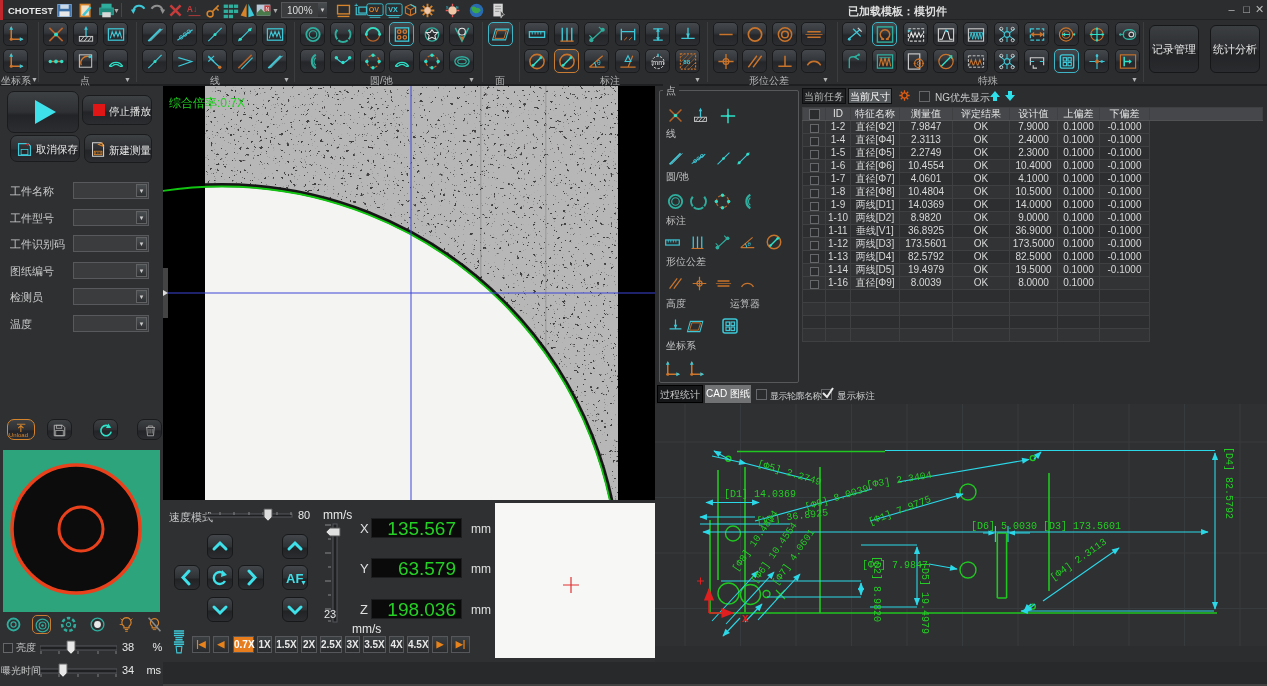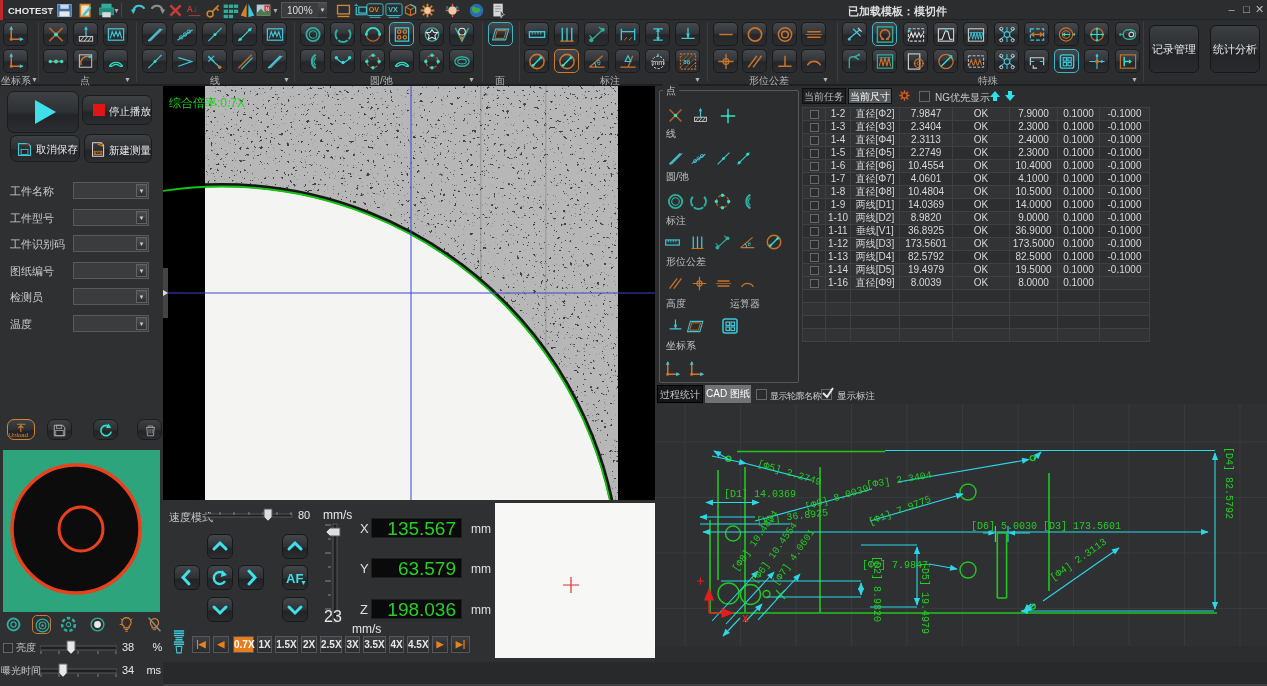--- a/index.html
+++ b/index.html
@@ -1108,21 +1108,21 @@
         <text x="17" y="19" font-size="7" fill="#3ee0ea">▼</text>
       </svg></div>
 <div class="padbtn" style="left:119.3px;top:96.7px"><svg width="24" height="23" viewBox="0 0 24 23">
         <path d="M6 9 L12 15 L18 9" stroke="#3ee0ea" stroke-width="3" fill="none" stroke-linecap="round"></path>
       </svg></div>
 <svg style="position:absolute;left:158px;top:22px" width="26" height="104">
       <rect x="12" y="2" width="4" height="98" fill="#1e2022" stroke="#55575a"></rect>
       <path d="M4 3 h6 M7 17 h3 M4 31 h6 M7 45 h3 M4 59 h6 M7 73 h3 M4 87 h6 M7 99 h3" stroke="#888"></path>
       <path d="M9 6 h10 v8 h-10 l-4 -4 Z" fill="#e0e0e0" stroke="#555"></path>
     </svg>
-<div style="position:absolute;left:161px;top:108px;font-size:16px;color:#e8e8e8">23</div>
+<div style="position:absolute;left:161px;top:108px;font-size:11px;color:#e8e8e8">23</div>
 <div style="position:absolute;left:189px;top:122px;font-size:12px;color:#e8e8e8">mm/s</div>
 <div class="coordlab" style="top:20.8px">X</div>
 <div class="coordbox" style="top:17.8px">
       <span class="cval">135.567</span>
     </div>
 <div class="mmlab" style="top:21.8px">mm</div>
 <div class="coordlab" style="top:61.4px">Y</div>
 <div class="coordbox" style="top:58.4px">
       <span class="cval">63.579</span>
     </div>
@@ -1256,37 +1256,38 @@
           <col style="width:25px">
           <col style="width:49px">
           <col style="width:53px">
           <col style="width:57px">
           <col style="width:48px">
           <col style="width:42px">
           <col style="width:50px">
           <col style="width:113px">
         </colgroup>
 <tbody>
+          <tr>
+            <th><span class="cb" style="width:11px;height:11px"></span></th>
+            <th>ID</th>
+            <th>特征名称</th>
+            <th>测量值</th>
+            <th>评定结果</th>
+            <th>设计值</th>
+            <th>上偏差</th>
+            <th>下偏差</th>
+            <th></th>
+          </tr>
 <tr class="even">
             <td><span class="cb"></span></td>
             <td>1-2</td>
             <td class="gtxt">直径[Φ2]</td>
             <td class="gtxt">7.9847</td>
             <td class="gtxt">OK</td>
             <td>7.9000</td>
-            <td>0.1000</td>
-            <td>-0.1000</td>
-          </tr>
-<tr class="odd">
-            <td><span class="cb"></span></td>
-            <td>1-3</td>
-            <td class="gtxt">直径[Φ3]</td>
-            <td class="gtxt">2.3404</td>
-            <td class="gtxt">OK</td>
-            <td>2.3000</td>
             <td>0.1000</td>
             <td>-0.1000</td>
           </tr>
 <tr class="even">
             <td><span class="cb"></span></td>
             <td>1-4</td>
             <td class="gtxt">直径[Φ4]</td>
             <td class="gtxt">2.3113</td>
             <td class="gtxt">OK</td>
             <td>2.4000</td>

